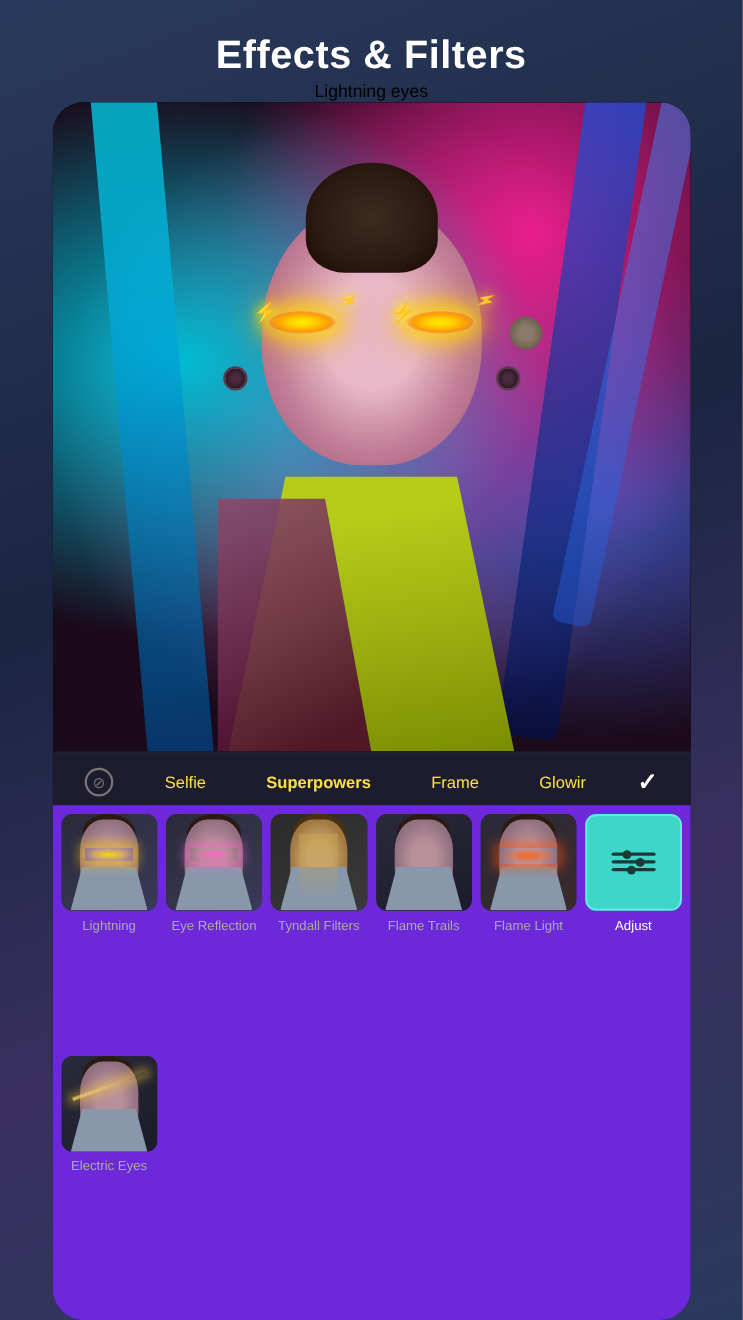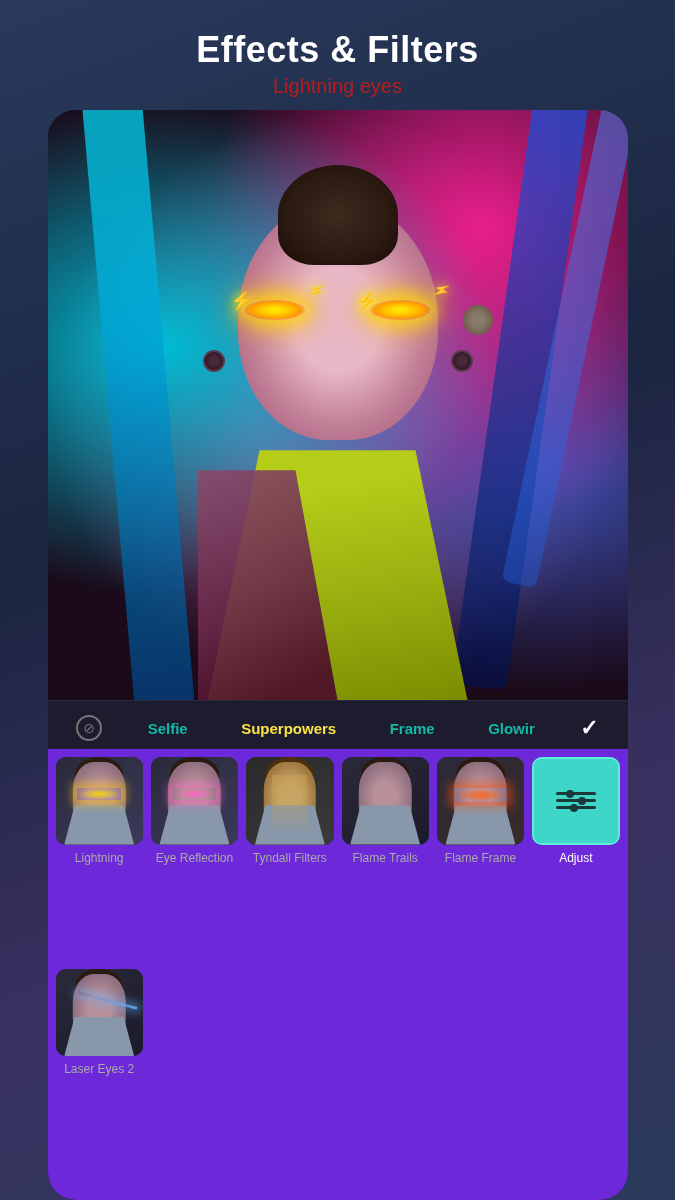--- a/index.html
+++ b/index.html
@@ -10,36 +10,36 @@
       background: linear-gradient(160deg, #2a3a5c 0%, #1a2540 40%, #3a3060 70%, #2a3a5c 100%);
       font-family: -apple-system, BlinkMacSystemFont, 'Helvetica Neue', Arial, sans-serif;
       overflow: hidden;
       display: flex;
       flex-direction: column;
       align-items: center;
     }
 
     .header {
       text-align: center;
-      padding: 28px 20px 12px;
+      padding: 28px 20px 0;
       width: 100%;
     }
 
     .header-title {
       font-size: 36px;
       font-weight: 800;
       color: #ffffff;
       letter-spacing: 0.5px;
       line-height: 1.2;
     }
 
     .header-subtitle {
-      font-size: 20px;
+      font-size: 16px;
       font-weight: 400;
-      color: #b91c1c;
+      color: #000000;
       margin-top: 4px;
     }
 
     .phone-frame {
       width: 580px;
       background: #1a1a2e;
       border-radius: 28px;
       overflow: hidden;
       flex: 1;
       display: flex;
@@ -235,22 +235,22 @@
       padding: 14px 10px 8px;
       display: flex;
       align-items: center;
       justify-content: space-around;
       border-top: 1px solid #2a2a3e;
       flex-shrink: 0;
     }
 
     .control-item {
       font-size: 15px;
-      font-weight: 700;
-      color: #14b8a6;
+      font-weight: 400;
+      color: #fde047;
       cursor: pointer;
       padding: 4px 8px;
     }
 
     .control-item.active {
       color: #fde047;
       font-weight: 700;
     }
 
     .control-cancel {
@@ -579,42 +579,42 @@
     </div>
 
     <div class="effect-item thumb-flame-eyes">
       <div class="effect-thumb">
         <div class="effect-thumb-img">
           <div class="mini-hair"></div>
           <div class="mini-face"></div>
           <div class="mini-body"></div>
         </div>
       </div>
-      <span class="effect-label">Flame Frame</span>
+      <span class="effect-label">Flame Light</span>
     </div>
 
     <div class="effect-item">
       <div class="effect-thumb thumb-lightning-eyes">
         <div class="effect-thumb-img">
           <div class="adjust-icon">
             <div class="adjust-line"></div>
             <div class="adjust-line"></div>
             <div class="adjust-line"></div>
           </div>
         </div>
       </div>
       <span class="effect-label" style="color:#fff;">Adjust</span>
     </div>
 
-
-    <div class="effect-item thumb-laser-eyes">
+    <div class="effect-item thumb-electric-eyes">
       <div class="effect-thumb">
         <div class="effect-thumb-img">
           <div class="mini-hair"></div>
           <div class="mini-face"></div>
           <div class="mini-body"></div>
         </div>
       </div>
-      <span class="effect-label">Laser Eyes 2</span>
-    </div>
+      <span class="effect-label">Electric Eyes</span>
+    </div>
+
 
   </div>
 </div>
 
 </body></html>

